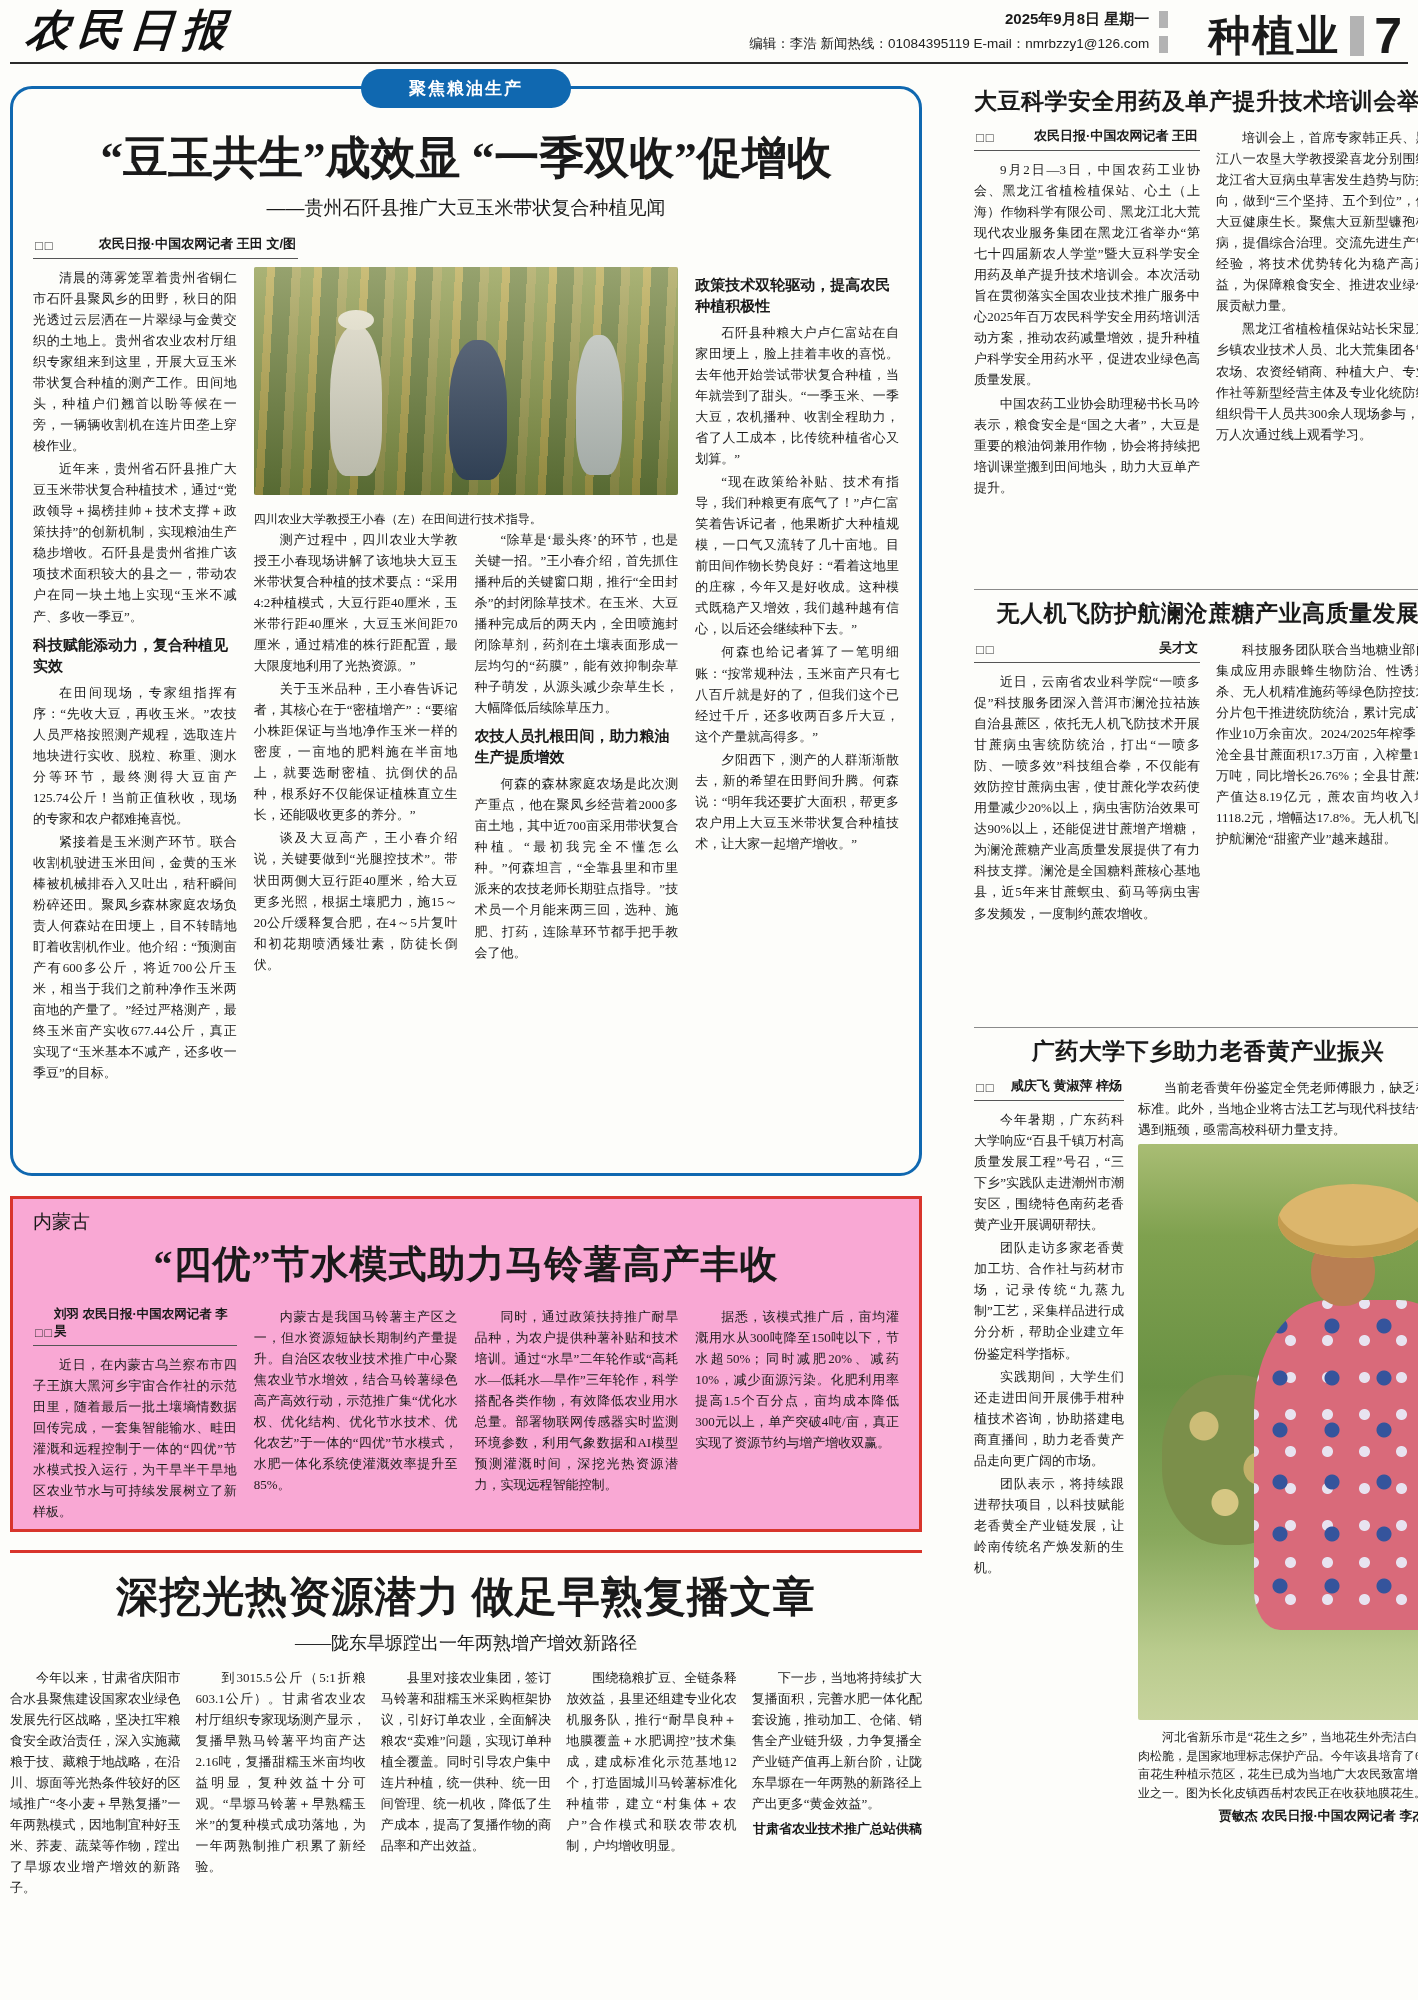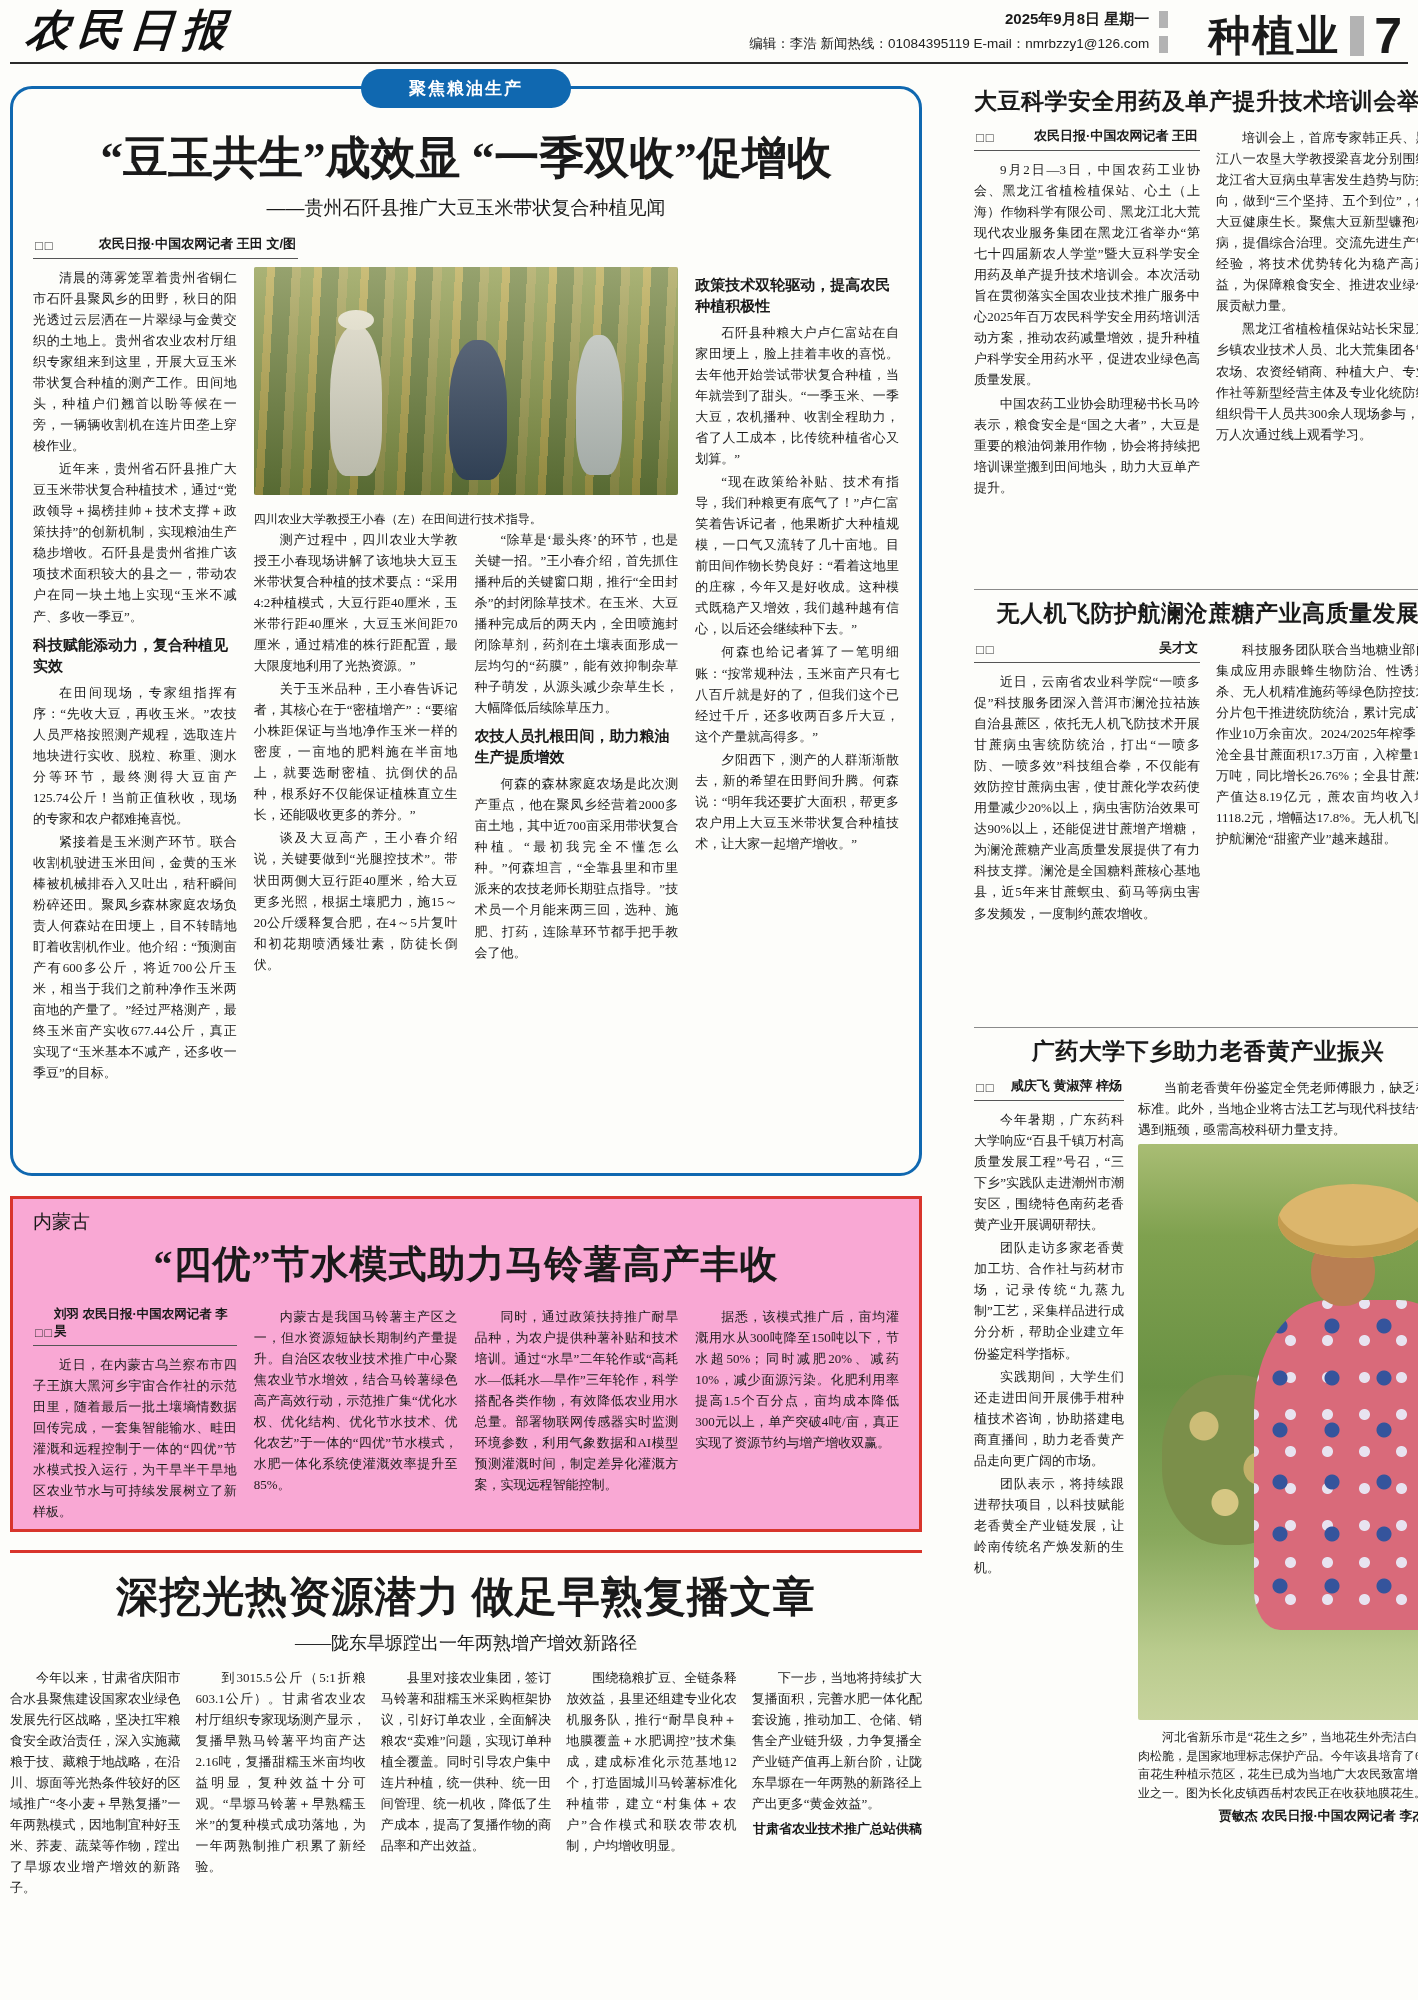--- a/index.html
+++ b/index.html
@@ -200,21 +200,21 @@
             <span>刘羽 农民日报·中国农网记者 李昊</span>
           </div>
           <div>
               <p class="col-para">近日，在内蒙古乌兰察布市四子王旗大黑河乡宇宙合作社的示范田里，随着最后一批土壤墒情数据回传完成，一套集智能输水、畦田灌溉和远程控制于一体的“四优”节水模式投入运行，为干旱半干旱地区农业节水与可持续发展树立了新样板。</p>
             </div>
         </div>
         <div>
             <p class="col-para">内蒙古是我国马铃薯主产区之一，但水资源短缺长期制约产量提升。自治区农牧业技术推广中心聚焦农业节水增效，结合马铃薯绿色高产高效行动，示范推广集“优化水权、优化结构、优化节水技术、优化农艺”于一体的“四优”节水模式，水肥一体化系统使灌溉效率提升至85%。</p>
           </div>
         <div>
-            <p class="col-para">同时，通过政策扶持推广耐旱品种，为农户提供种薯补贴和技术培训。通过“水旱”二年轮作或“高耗水—低耗水—旱作”三年轮作，科学搭配各类作物，有效降低农业用水总量。部署物联网传感器实时监测环境参数，利用气象数据和AI模型预测灌溉时间，制定差异化灌溉方案，实现远程智能控制。</p>
+            <p class="col-para">同时，通过政策扶持推广耐旱品种，为农户提供种薯补贴和技术培训。通过“水旱”二年轮作或“高耗水—低耗水—旱作”三年轮作，科学搭配各类作物，有效降低农业用水总量。部署物联网传感器实时监测环境参数，利用气象数据和AI模型预测灌溉时间，深挖光热资源潜力，实现远程智能控制。</p>
           </div>
         <div>
             <p class="col-para">据悉，该模式推广后，亩均灌溉用水从300吨降至150吨以下，节水超50%；同时减肥20%、减药10%，减少面源污染。化肥利用率提高1.5个百分点，亩均成本降低300元以上，单产突破4吨/亩，真正实现了资源节约与增产增收双赢。</p>
           </div>
       </div>
     </article>
 
     <div class="red-rule"></div>
 
     <article>

